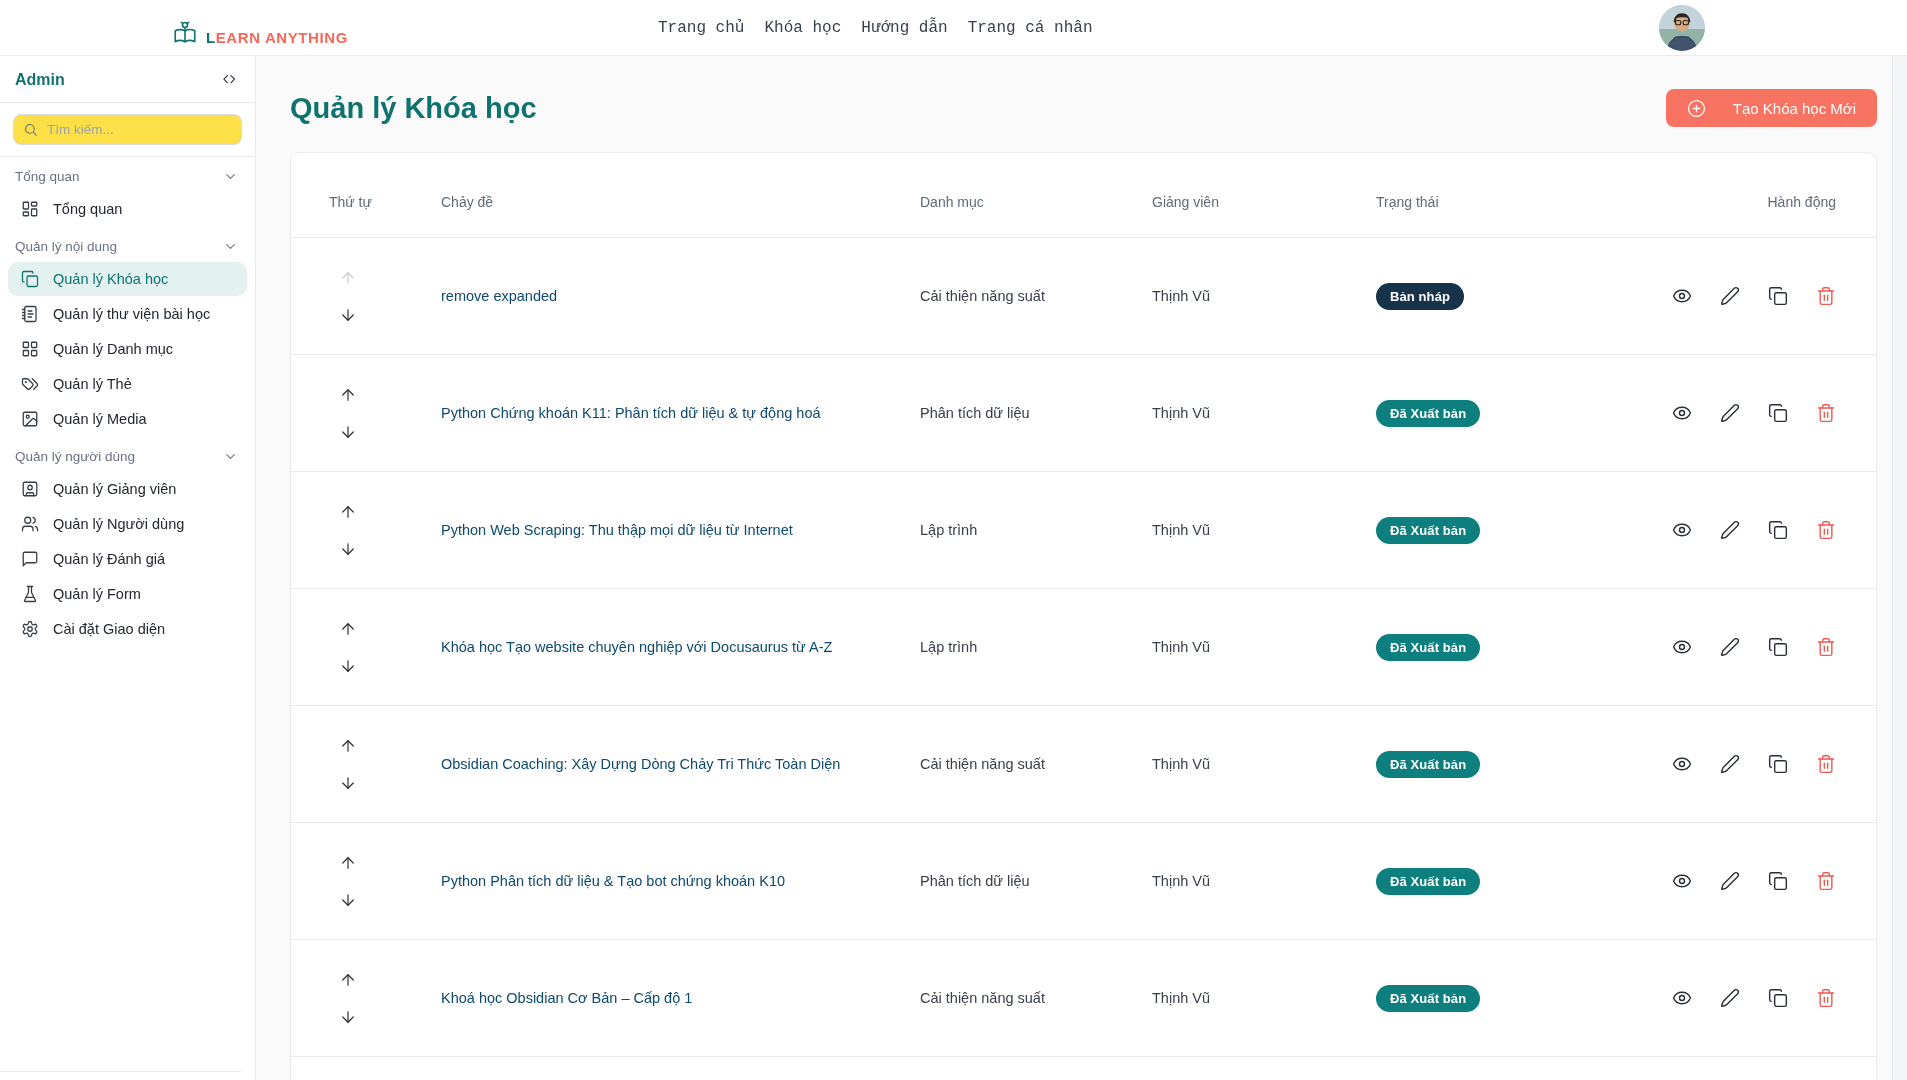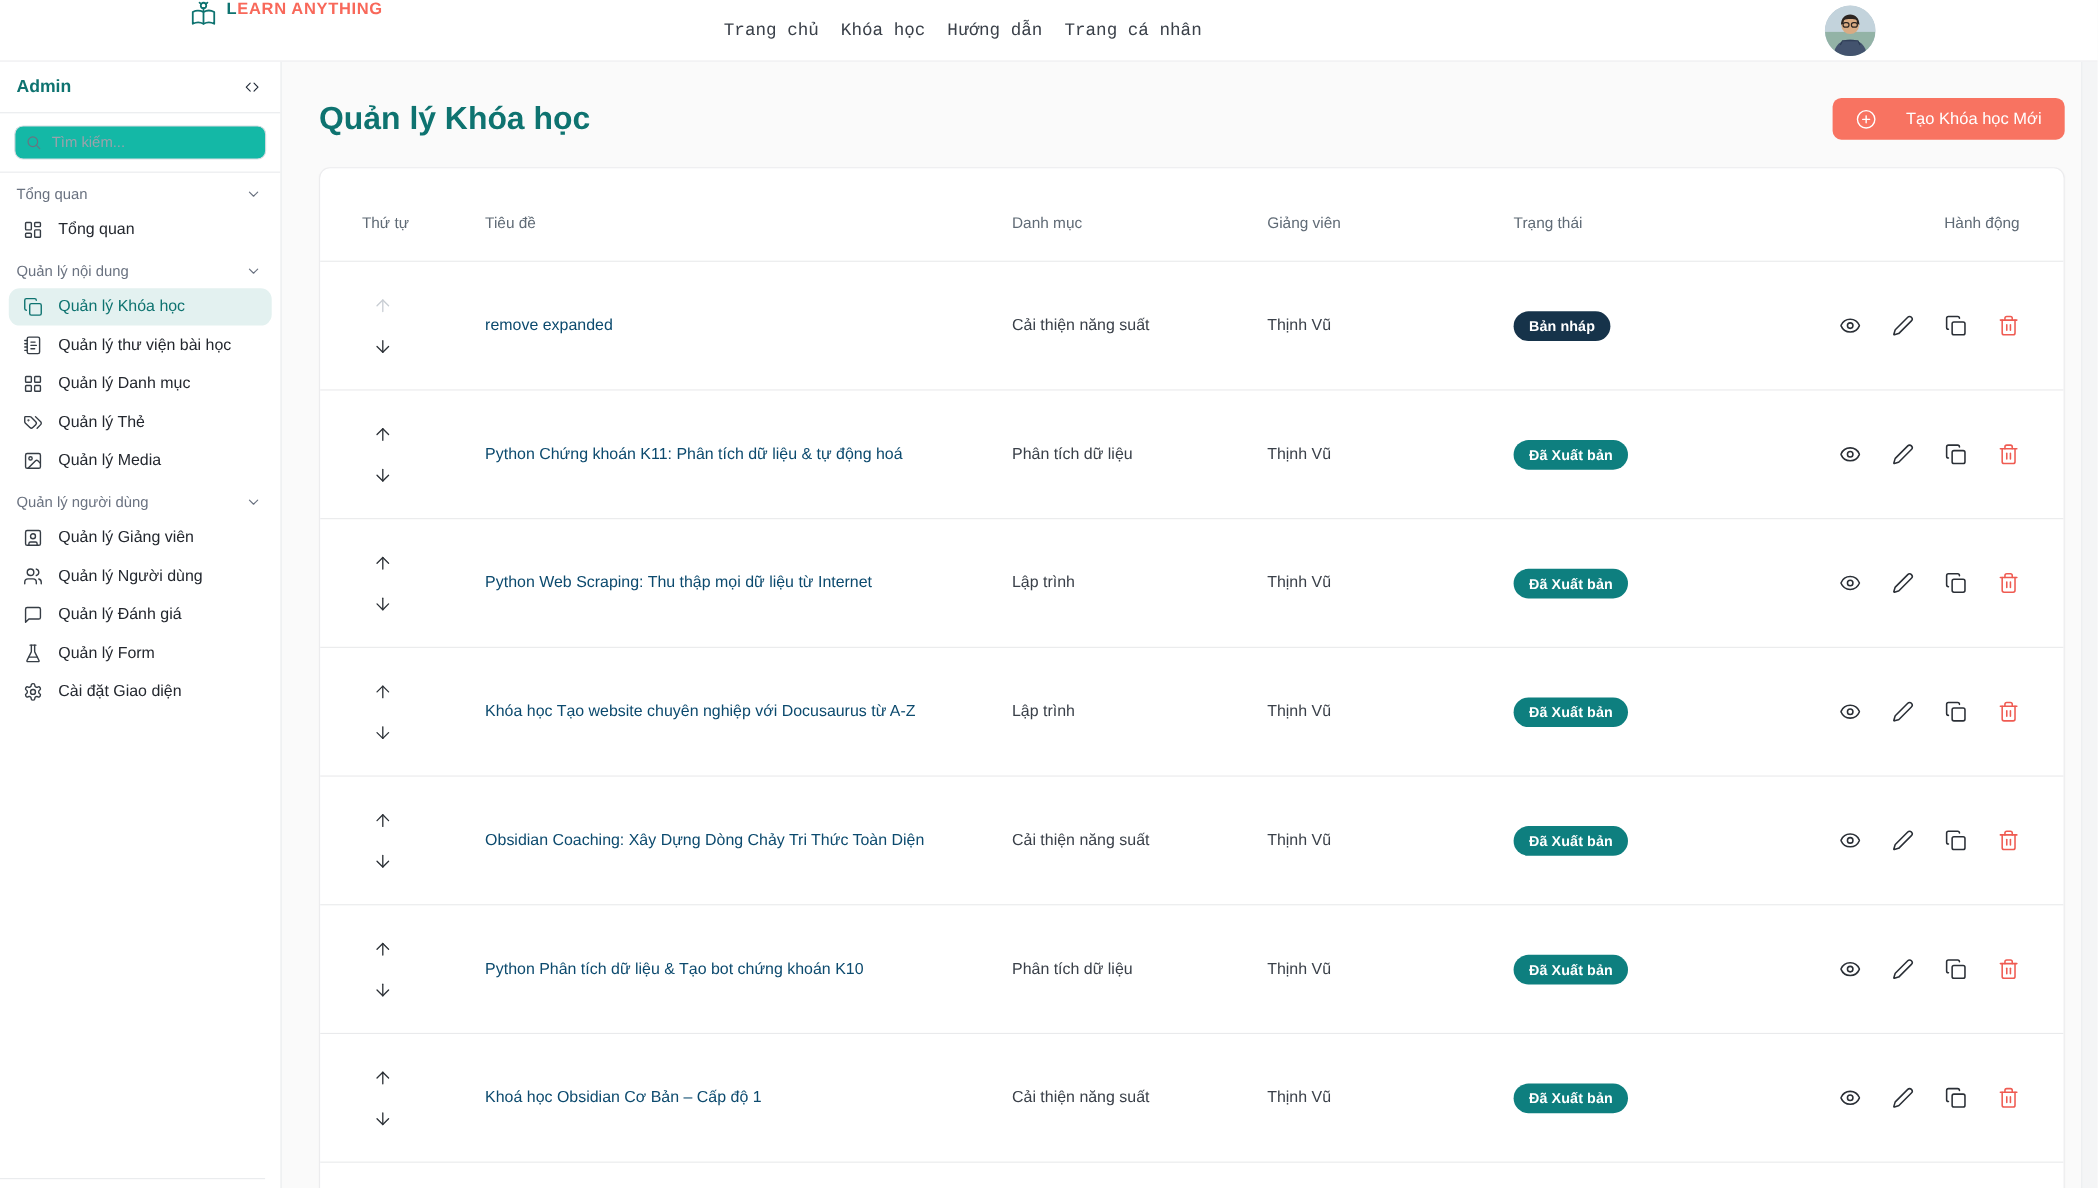--- a/index.html
+++ b/index.html
@@ -15,21 +15,21 @@
     width: 100%; height: 100%;
     fill: none; stroke: currentColor;
     stroke-width: 1.7; stroke-linecap: round; stroke-linejoin: round;
   }
 
   
   .top-header {
     position: relative; height: 56px; background: #fff;
     border-bottom: 1px solid #ececee; z-index: 5;
   }
-  .logo { position: absolute; left: 172px; top: 0; height: 46px; display: flex; align-items: flex-start; gap: 8px; cursor: pointer; }
+  .logo { position: absolute; left: 172px; top: 0; height: 46px; display: flex; align-items: flex-end; gap: 8px; cursor: pointer; }
   .logo-icon { width: 26px; height: 26px; color: #0E7370; }
   .logo-text { font-size: 15px; font-weight: 700; letter-spacing: .6px; color: #F8685A; }
   .logo-text .first { color: #0E7370; }
   .top-nav { position: absolute; left: 658px; top: 0; height: 56px; display: flex; align-items: center; gap: 20px; font-family: Liberation Mono, monospace; }
   .top-nav a { font-size: 16px; color: #3a4049; text-decoration: none; cursor: pointer; padding: 4px 0; }
   .avatar {
     position: absolute; left: 1659px; top: 5px; width: 46px; height: 46px;
     border-radius: 50%; overflow: hidden; cursor: pointer; background: #b9c8d2;
   }
 
@@ -42,21 +42,21 @@
     position: relative; overflow: hidden;
   }
   .sidebar::after { content:""; position:absolute; left:0; right:14px; bottom:8px; border-top:1px solid #e8eaed; }
   .side-head { display: flex; align-items: center; justify-content: space-between; padding: 15px 17px 13px 15px; border-bottom: 1px solid #e8eaed; }
   .side-title { font-size: 16px; font-weight: 700; color: #0E7370; }
   .collapse-btn { width: 16px; height: 16px; color: #1f2937; background: none; border: none; cursor: pointer; padding: 0; }
   .side-search-wrap { padding: 11px 13px; border-bottom: 1px solid #e8eaed; position: relative; }
   .side-search-wrap .icon { position: absolute; left: 23px; top: 19px; width: 15px; height: 15px; color: #6b7280; }
   .side-search {
     width: 100%; height: 31px; border: 1px solid #d8dce1; border-radius: 8px;
-    padding: 0 10px 0 33px; font-size: 13.5px; color: #374151; background: #14b8a6; outline: none;
+    padding: 0 10px 0 33px; font-size: 13.5px; color: #374151; background: #fde047; outline: none;
     font-family: inherit;
   }
   .side-search::placeholder { color: #9aa2ab; }
   .side-section { display: flex; align-items: center; justify-content: space-between; padding: 12px 17px 7px 15px; cursor: pointer; }
   .side-section .label { font-size: 13.5px; color: #6a7280; }
   .side-section .icon { width: 15px; height: 15px; color: #6a7280; }
   .side-item {
     margin: 1px 8px; height: 34px; display: flex; align-items: center; gap: 14px;
     padding: 0 12px 0 13px; border-radius: 10px; cursor: pointer; color: #23272e;
   }
@@ -331,21 +331,21 @@
               <path d="M12 8v8"></path>
             </svg>
         </span>
         <span>Tạo Khóa học Mới</span>
       </button>
     </div>
 
     <section class="card">
       <div class="tgrid thead">
         <div class="c1">Thứ tự</div>
-        <div class="c2">Tiêu đề</div>
+        <div class="c2">Chảy đề</div>
         <div class="c3">Danh mục</div>
         <div class="c4">Giảng viên</div>
         <div class="c5">Trạng thái</div>
         <div class="c6">Hành động</div>
       </div>
       <div id="table-body">
           <div class="tgrid trow">
     <div class="order-cell">
       <button class="order-btn up disabled">
         <svg viewBox="0 0 24 24">

